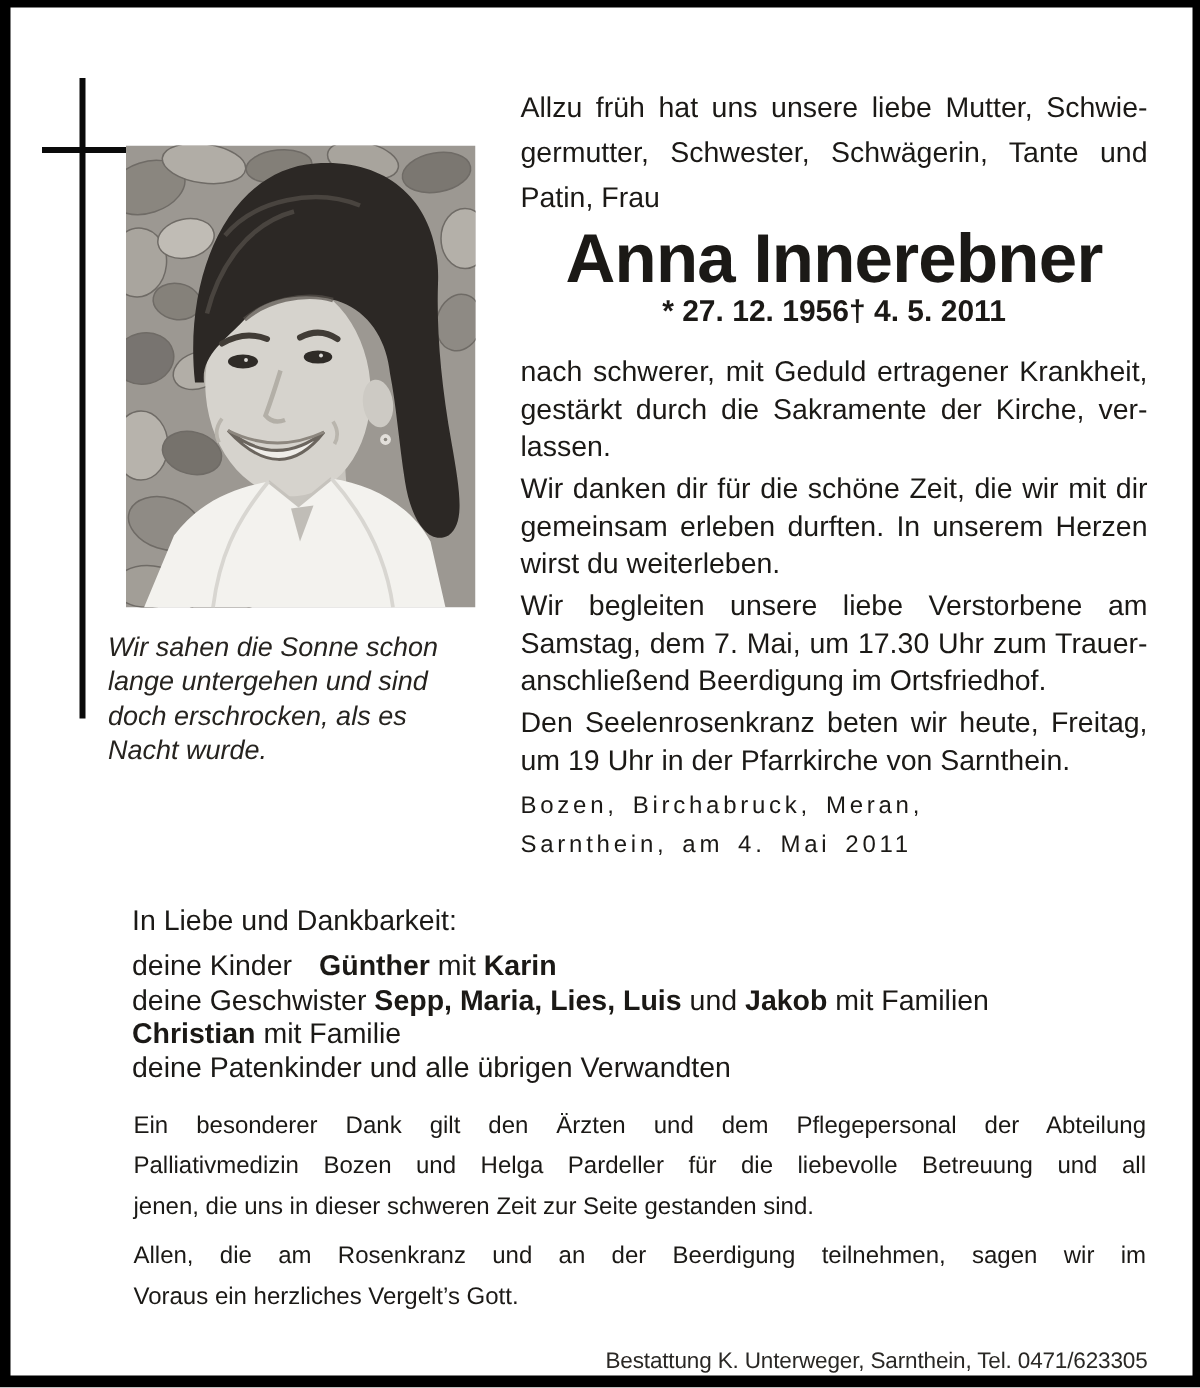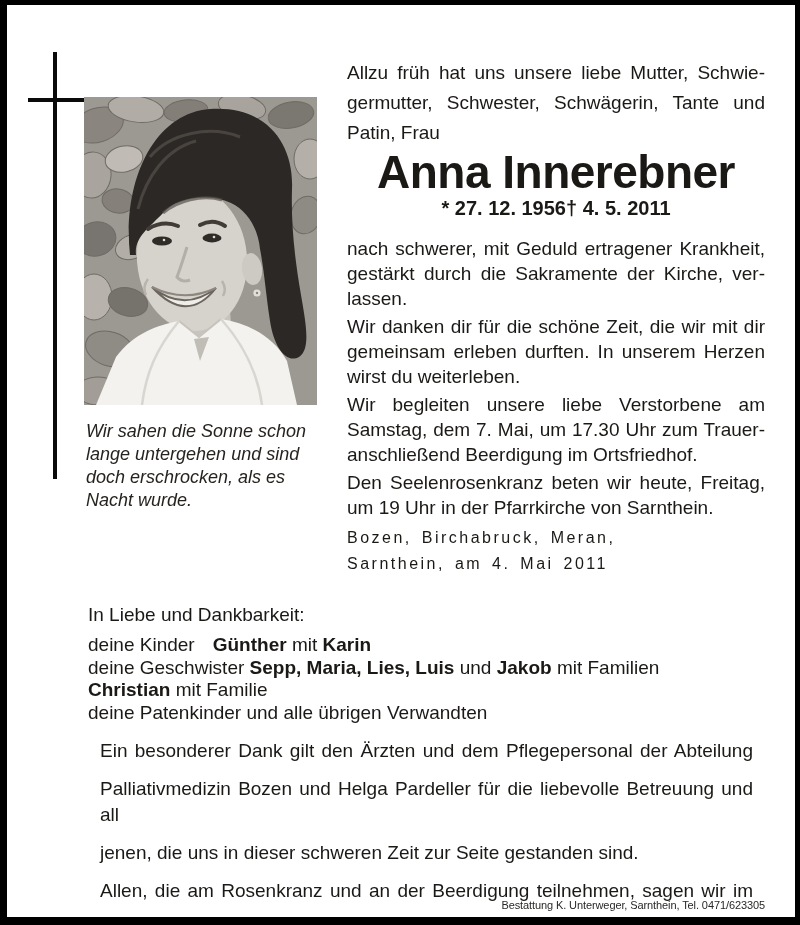--- a/index.html
+++ b/index.html
@@ -16,45 +16,45 @@
   }
   
   .cross-v { position:absolute; left:46px; top:47px; width:3.5px; height:427px; background:#0a0a0a; }
   .cross-h { position:absolute; left:21px; top:93px; width:57px; height:3.5px; background:#0a0a0a; }
 
   
   .photo { position:absolute; left:77px; top:92px; width:233px; height:308px; }
   .photo svg { display:block; }
 
   
-  .caption { position:absolute; left:79px; top:415px; width:260px;
+  .caption { position:absolute; left:65px; top:415px; width:260px;
              font-style:italic; font-size:18px; line-height:23px; color:#26231f; }
 
   
   .rcol { position:absolute; left:340px; top:47px; width:418px; }
   .rcol .para { margin:0 0 3px 0; font-size:19px; line-height:25px; }
   .rcol .intro { padding-top:6px; line-height:30px; margin-bottom:0; }
   .jl { text-align:justify; text-align-last:justify; }
   .ll { text-align:left; }
   .name { font-size:46px; font-weight:bold; line-height:48px; text-align:center;
           letter-spacing:-0.5px; margin:0; white-space:nowrap; }
   .dates { display:flex; justify-content:center; font-weight:bold;
            font-size:20px; line-height:24px; margin:0 0 16px 0; }
   .places { font-size:16px; line-height:25.5px; letter-spacing:2.5px; word-spacing:3px; margin-top:5px; }
 
   
   .lower { position:absolute; left:81px; top:597px; width:677px; font-size:19px; }
   .mintro { line-height:26px; margin-bottom:6px; }
   .mline  { line-height:22.5px; }
   .kgrid  { display:grid; grid-template-columns:max-content 1fr; column-gap:18px; line-height:22.5px; }
   .thanks { margin-top:14px; }
-  .thanks .para, .farewell .para { font-size:19px; line-height:26px; margin:12px; }
+  .thanks .para, .farewell .para { font-size:16px; line-height:26px; margin:1px; }
   .farewell { margin-top:7px; }
 
-  .footer { position:absolute; right:30px; top:894px; font-size:11px;
+  .footer { position:absolute; right:30px; top:894px; font-size:15px;
             letter-spacing:-0.1px; color:#2a2825; }
   b { font-weight:bold; }
 </style>
 </head>
 <body>
 
 <div class="page">
 
   <div class="cross-v"></div>
   <div class="cross-h"></div>

